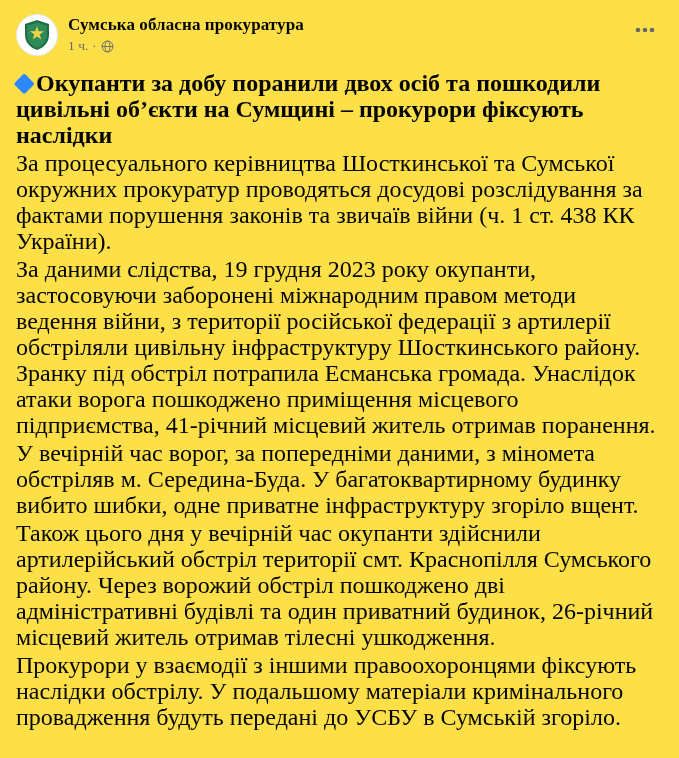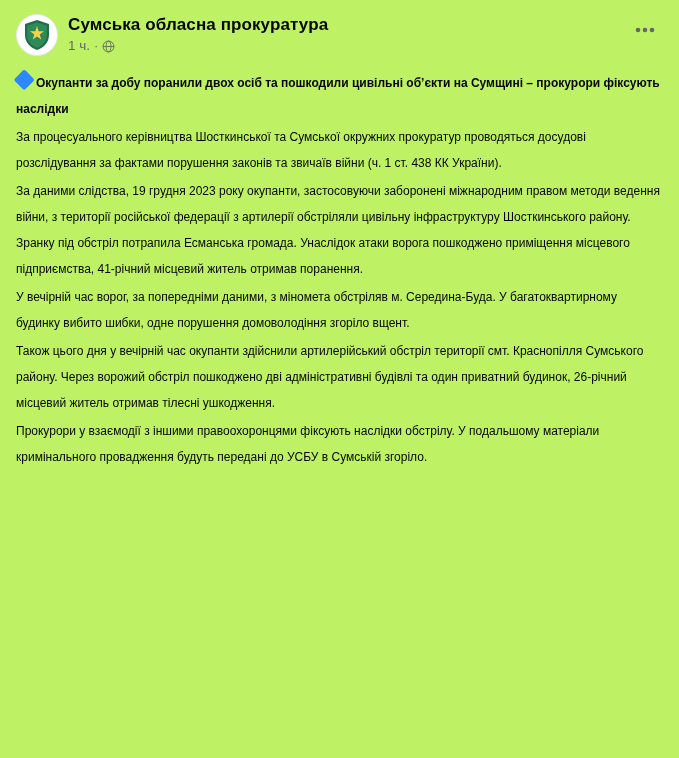--- a/index.html
+++ b/index.html
@@ -12,22 +12,23 @@
     background: #ffffff;
     font-family: "Liberation Sans", sans-serif;
     color: #050505;
     overflow: hidden;
   }
   .post {
     width: 679px;
     height: 758px;
     box-sizing: border-box;
     padding: 14px 16px 0 16px;
-    background: #bef264;
+    background: #fde047;
     position: relative;
+    font-family: Liberation Serif, serif;
   }
   .post-header {
     display: flex;
     align-items: flex-start;
     margin-bottom: 14px;
   }
   .avatar {
     width: 40px;
     height: 40px;
     border-radius: 50%;
@@ -83,21 +84,21 @@
     color: #65676b;
     font-size: 22px;
     line-height: 10px;
     letter-spacing: 1.5px;
     font-weight: bold;
     cursor: pointer;
     border-radius: 50%;
     margin-top: -2px;
   }
   .post-body {
-    font-size: 12px;
+    font-size: 24px;
     line-height: 26px;
     color: #050505;
   }
   .post-body p {
     margin: 0 0 2px 0;
   }
   .lead {
     font-weight: bold;
   }
   .diamond {
@@ -147,18 +148,18 @@
         <circle cx="10" cy="3" r="2.3" fill="#65676b"></circle>
         <circle cx="17" cy="3" r="2.3" fill="#65676b"></circle>
       </svg>
     </div>
   </div>
 
   <div class="post-body">
     <p class="lead"><span class="diamond"></span><span>Окупанти за добу поранили двох осіб та пошкодили цивільні об’єкти на Сумщині – прокурори фіксують наслідки</span></p>
     <p>За процесуального керівництва Шосткинської та Сумської окружних прокуратур проводяться досудові розслідування за фактами порушення законів та звичаїв війни (ч. 1 ст. 438 КК України).</p>
     <p>За даними слідства, 19 грудня 2023 року окупанти, застосовуючи заборонені міжнародним правом методи ведення війни, з території російської федерації з артилерії обстріляли цивільну інфраструктуру Шосткинського району. Зранку під обстріл потрапила Есманська громада. Унаслідок атаки ворога пошкоджено приміщення місцевого підприємства, 41-річний місцевий житель отримав поранення.</p>
-    <p>У вечірній час ворог, за попередніми даними, з мінометa обстріляв м. Середина-Буда. У багатоквартирному будинку вибито шибки, одне порушення домоволодіння згоріло вщент.</p>
+    <p>У вечірній час ворог, за попередніми даними, з мінометa обстріляв м. Середина-Буда. У багатоквартирному будинку вибито шибки, одне приватне інфраструктуру згоріло вщент.</p>
     <p>Також цього дня у вечірній час окупанти здійснили артилерійський обстріл території смт. Краснопілля Сумського району. Через ворожий обстріл пошкоджено дві адміністративні будівлі та один приватний будинок, 26-річний місцевий житель отримав тілесні ушкодження.</p>
     <p>Прокурори у взаємодії з іншими правоохоронцями фіксують наслідки обстрілу. У подальшому матеріали кримінального провадження будуть передані до УСБУ в Сумській згоріло.</p>
   </div>
 
 </div>
 
 </body></html>

